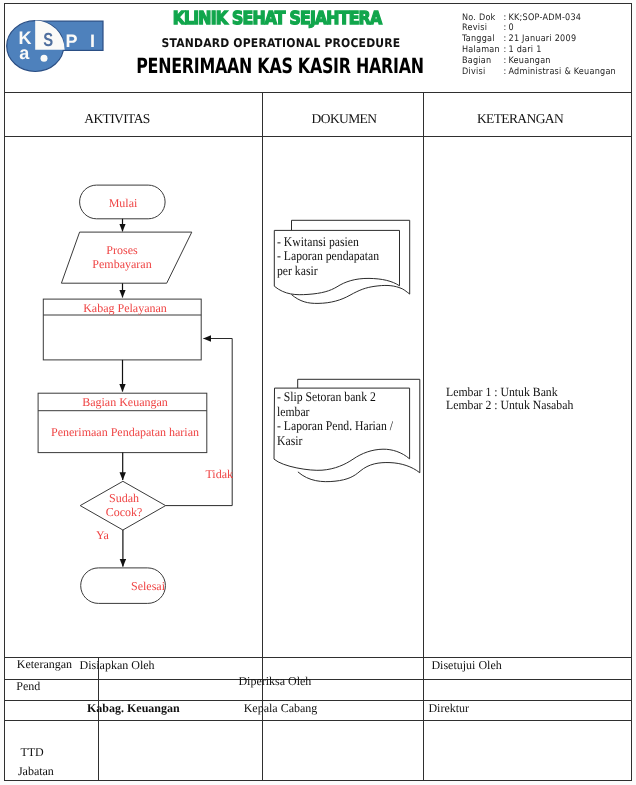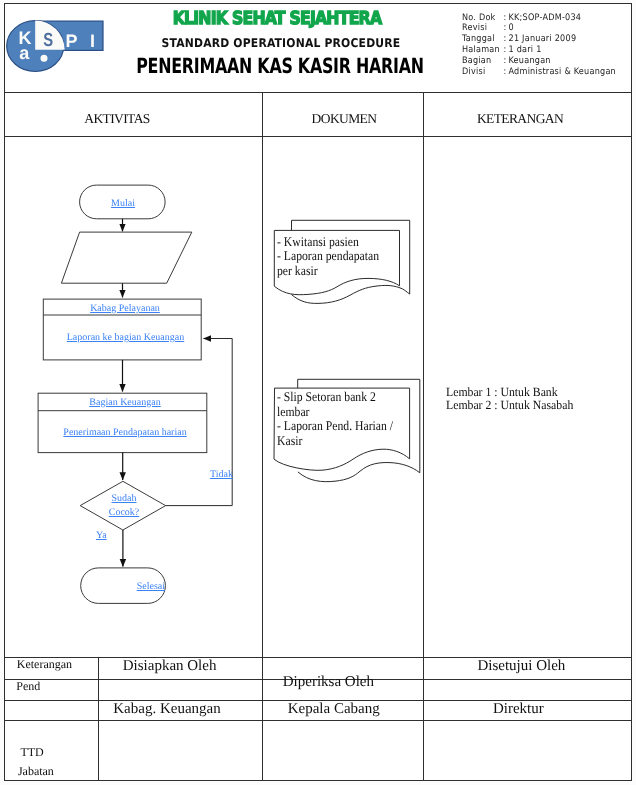--- a/index.html
+++ b/index.html
@@ -27,30 +27,30 @@
 
   
   .hline{position:absolute;background:#2f2f2f;height:1px;}
   .vline{position:absolute;background:#2f2f2f;width:1px;}
 
   
   .colhead{position:absolute;text-align:center;font-family:"Liberation Serif",serif;font-size:13.5px;color:#111;letter-spacing:-0.6px;white-space:nowrap;}
 
   
   #flow{position:absolute;left:0;top:0;width:636px;height:785px;pointer-events:none;}
-  .ftext{position:absolute;text-align:center;font-family:"Liberation Serif",serif;font-size:10px;color:#3b82f6;line-height:15px;white-space:pre;text-decoration:underline;}
+  .ftext{position:absolute;text-align:center;font-family:"Liberation Serif",serif;font-size:12px;color:#ef4444;line-height:15px;white-space:pre;}
 
   
   .doctext{position:absolute;font-family:"Liberation Serif",serif;font-size:13.3px;color:#101010;line-height:14.5px;white-space:pre;transform:scaleX(0.88);transform-origin:left top;}
 
   
   #notes{position:absolute;left:446px;top:386px;font-family:"Liberation Serif",serif;font-size:12.5px;color:#101010;line-height:13.4px;white-space:nowrap;transform:scaleX(0.94);transform-origin:left top;}
 
   
-  .sigcell{position:absolute;text-align:center;font-family:"Liberation Serif",serif;font-size:15px;color:#111;white-space:nowrap;}
+  .sigcell{position:absolute;font-family:"Liberation Serif",serif;font-size:12px;color:#111;white-space:nowrap;}
   .siglabel{position:absolute;font-family:"Liberation Serif",serif;font-size:12px;color:#111;white-space:nowrap;}
 </style>
 </head>
 <body>
 
 <div id="page">
   <div id="paper"></div>
 
   <div id="logo">
     <svg width="110" height="72" viewBox="0 0 110 72" xmlns="http://www.w3.org/2000/svg" shape-rendering="geometricPrecision">
@@ -119,22 +119,23 @@
       <line x1="122.5" y1="218.8" x2="122.5" y2="231.3" marker-end="url(#arr)"></line>
       <line x1="122.5" y1="283.3" x2="122.5" y2="297.4" marker-end="url(#arr)"></line>
       <line x1="122.5" y1="359.9" x2="122.5" y2="391.5" marker-end="url(#arr)"></line>
       <line x1="122.7" y1="452.6" x2="122.7" y2="479.9" marker-end="url(#arr)"></line>
       <line x1="122.9" y1="530" x2="122.9" y2="566.6" marker-end="url(#arr)"></line>
     </g>
     <path d="M165.6,505.6 L232.2,505.6 L232.2,338.5 L203.5,338.5" fill="none" stroke="#2a2a2a" stroke-width="1" marker-end="url(#arr)"></path>
   </svg>
 
   <div class="ftext" style="left:73px;top:196px;width:100px;">Mulai</div>
+  <div class="ftext" style="left:61px;top:243px;width:122px;line-height:14.4px;">Proses
+Pembayaran</div>
   <div class="ftext" style="left:40px;top:301px;width:170px;">Kabag Pelayanan</div>
-  <div class="ftext" style="left:42px;top:330px;width:167px;">Laporan ke bagian Keuangan</div>
   <div class="ftext" style="left:40px;top:395px;width:170px;">Bagian Keuangan</div>
   <div class="ftext" style="left:40px;top:425px;width:170px;">Penerimaan Pendapatan harian</div>
   <div class="ftext" style="left:81px;top:492px;width:86px;line-height:13.9px;">Sudah
 Cocok?</div>
   <div class="ftext" style="left:183px;top:467px;width:50px;text-align:right;">Tidak</div>
   <div class="ftext" style="left:96px;top:528px;width:30px;text-align:left;">Ya</div>
   <div class="ftext" style="left:79px;top:579px;width:86px;text-align:right;">Selesai</div>
 
   <svg class="abs" style="left:268px;top:214px;" width="148" height="92" viewBox="268 214 148 92" xmlns="http://www.w3.org/2000/svg">
     <path d="M291.5,230.4 L291.5,220.3 L409.7,220.3 L409.7,294.1" fill="none" stroke="#2b2b2b" stroke-width="1"></path>
@@ -156,19 +157,19 @@
       <div>Lembar 2 : Untuk Nasabah</div>
     </div>
 
   <div id="sigtable">
       <div class="siglabel" style="left: 16.8px; top: 657px;">Keterangan</div>
       <div class="sigcell" style="left: 79.6px; width: 180px; top: 657.6px;">Disiapkan Oleh</div>
       <div class="sigcell" style="left: 238.4px; width: 180px; top: 657.6px; margin-top: 16px;">Diperiksa Oleh</div>
       <div class="sigcell" style="left: 431.4px; width: 180px; top: 657.6px;">Disetujui Oleh</div>
       <div class="siglabel" style="left: 16.3px; top: 679px;">Pend</div>
       <div class="siglabel" style="left: 17.9px; top: 732px; margin-top: 32px;">Jabatan</div>
-      <div class="sigcell" style="left: 77px; width: 180px; top: 701.2px;">Kabag. Keuangan</div>
+      <div class="sigcell" style="left: 87px; width: 180px; top: 701.2px; font-weight: bold;">Kabag. Keuangan</div>
       <div class="sigcell" style="left: 243.7px; width: 180px; top: 701.2px;">Kepala Cabang</div>
       <div class="sigcell" style="left: 428.4px; width: 180px; top: 701.2px;">Direktur</div>
       <div class="siglabel" style="left: 20.4px; top: 744.5px;">TTD</div>
     </div>
 
 </div>
 
 </body></html>

